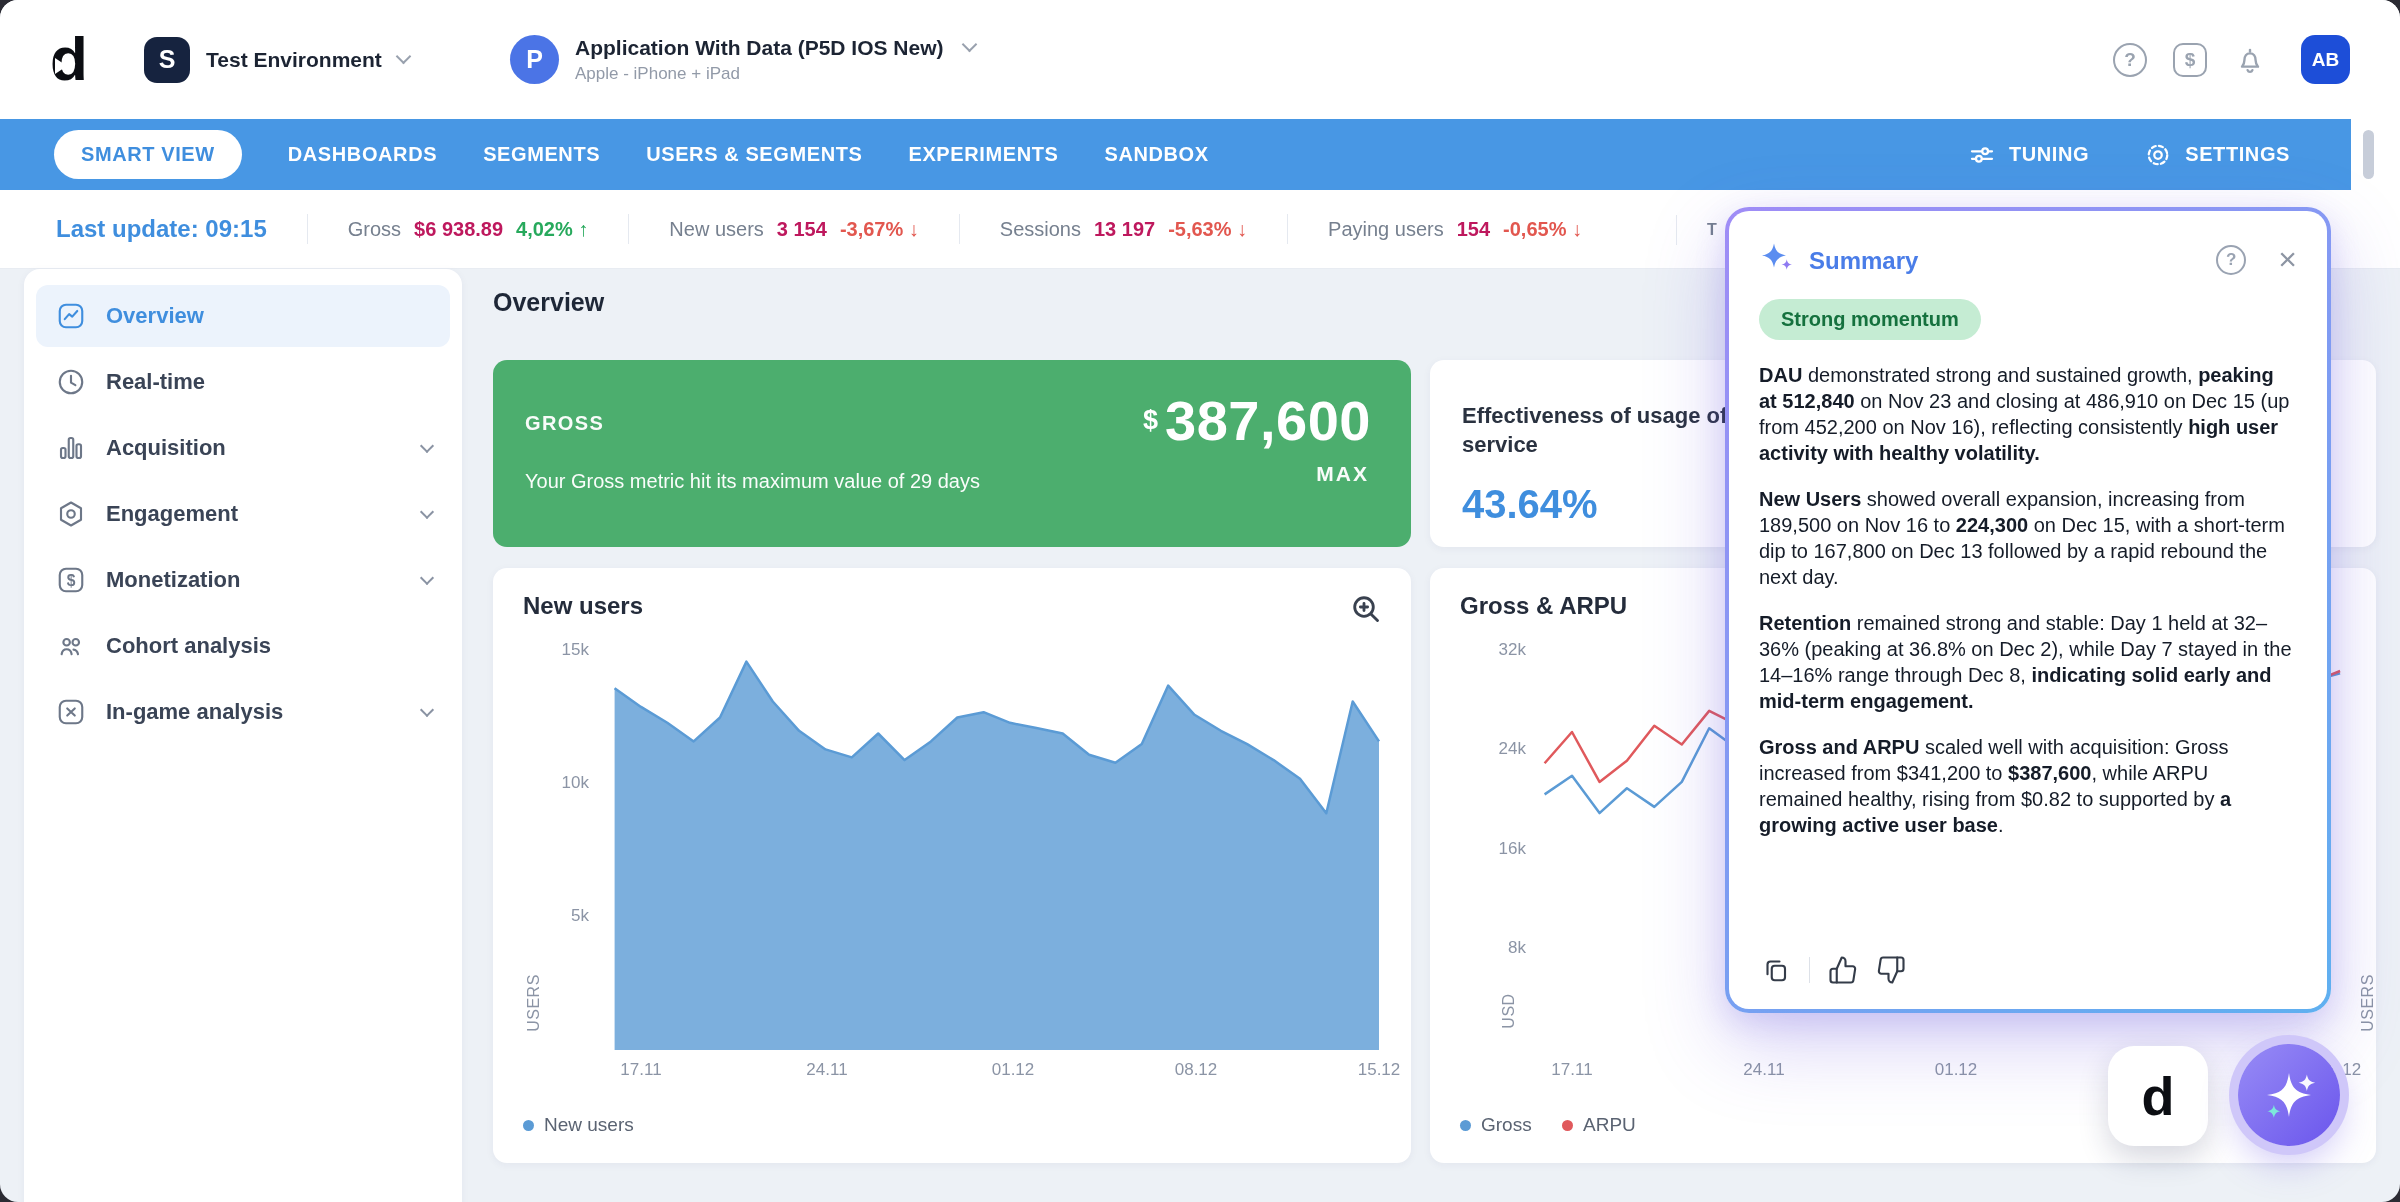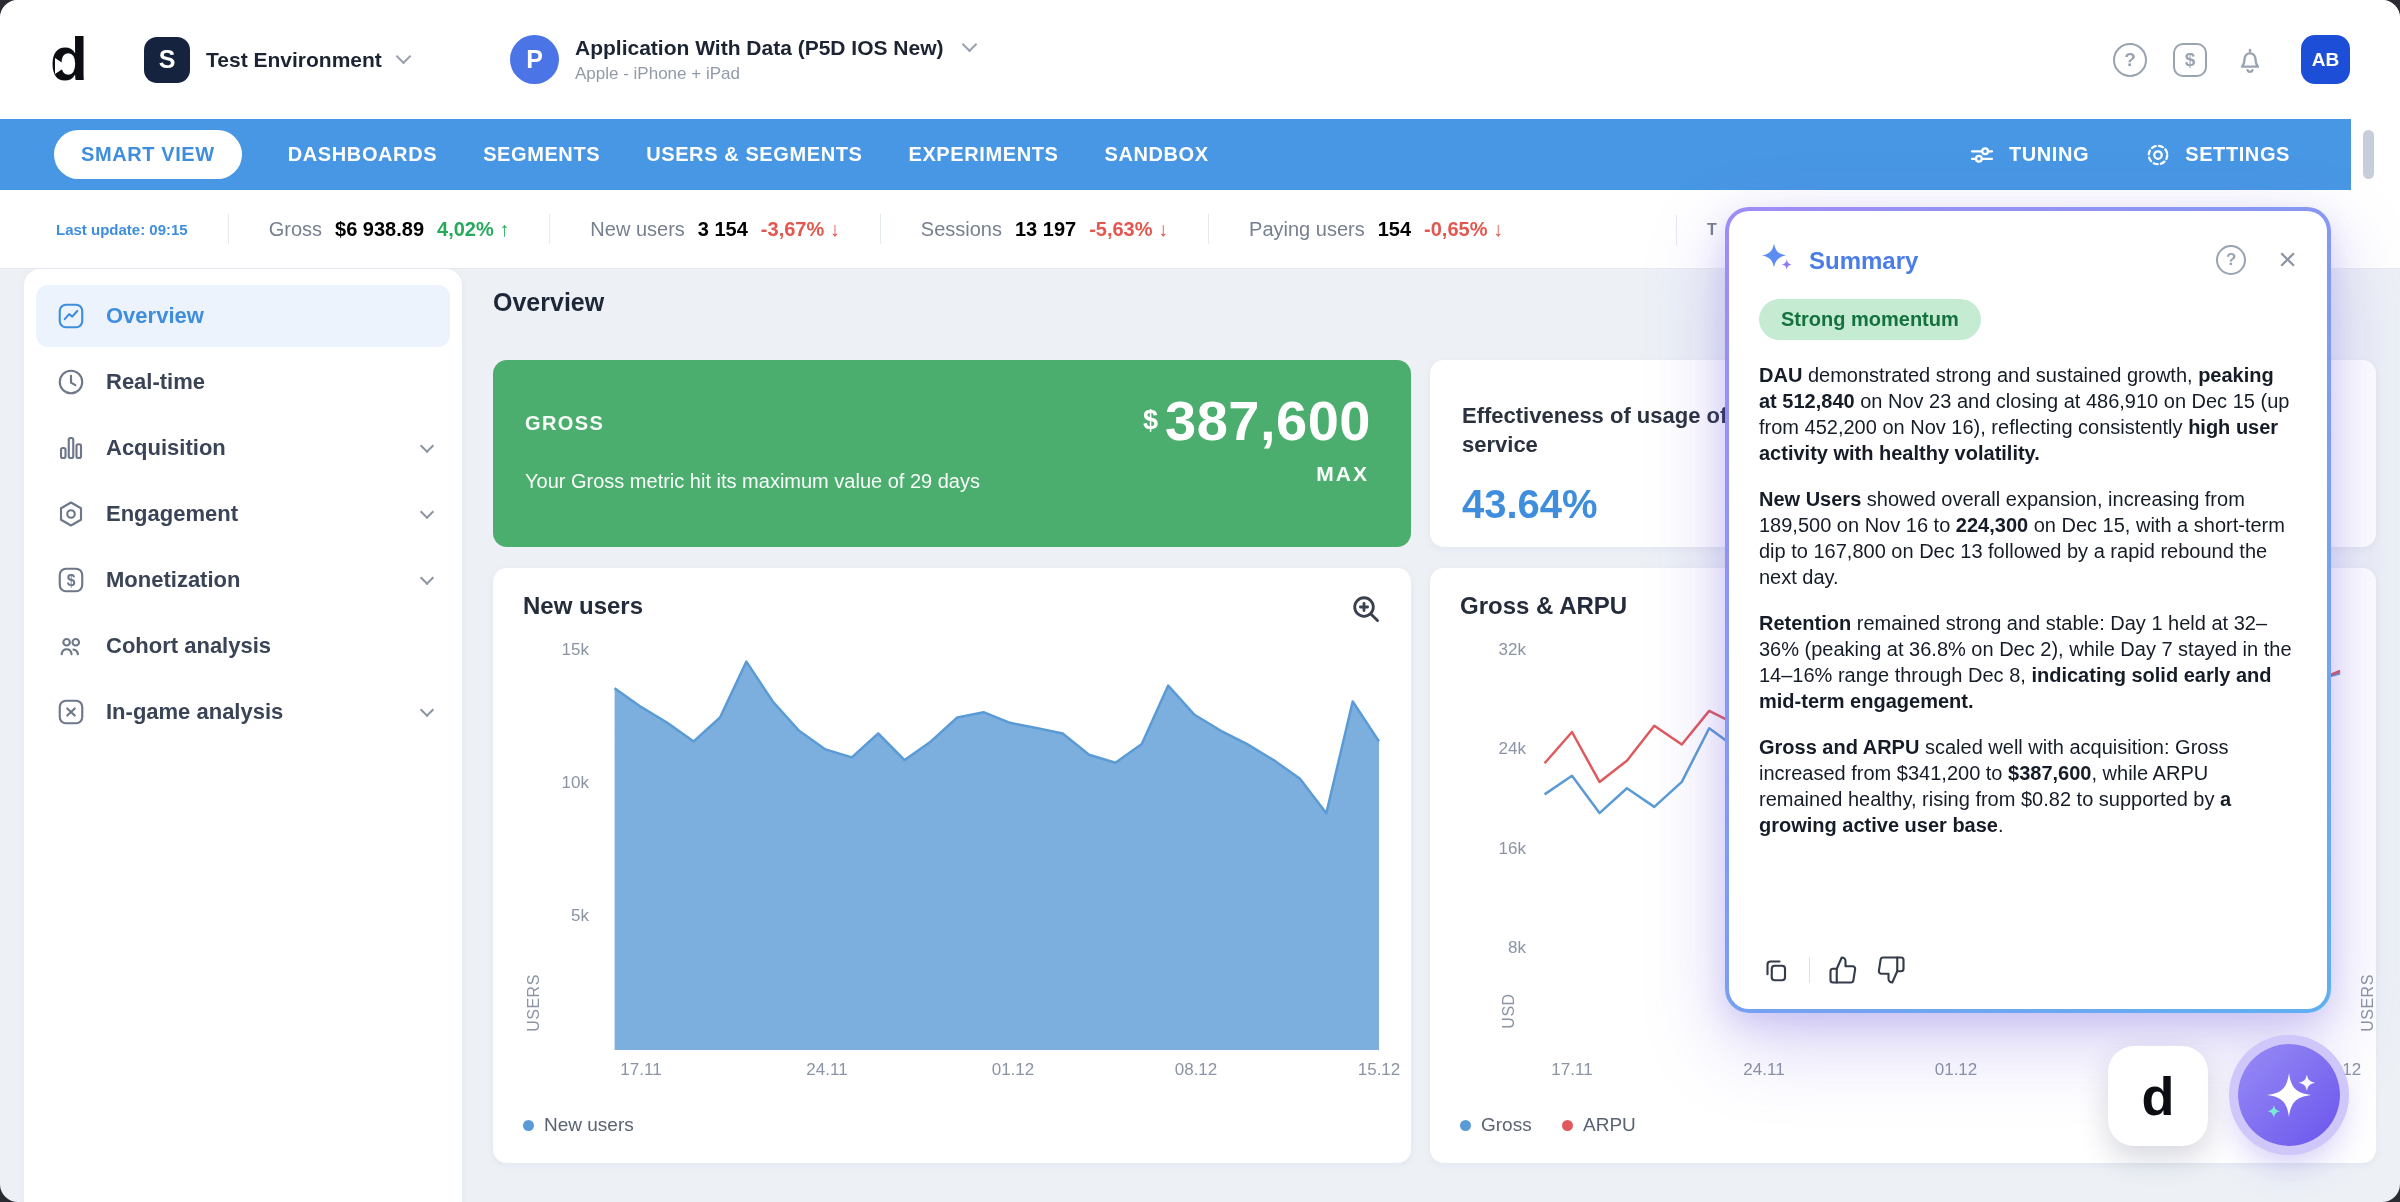--- a/index.html
+++ b/index.html
@@ -34,25 +34,25 @@
   .nav-pill { background:#fff; color:var(--accent,#3f8ede); border-radius:27px; padding:13px 27px; font-size:20px; font-weight:700; letter-spacing:.6px; cursor:pointer; white-space:nowrap; }
   .nav-link { color:#fff; font-size:20px; font-weight:600; letter-spacing:.6px; cursor:pointer; white-space:nowrap; }
   .nav-right { margin-left:auto; display:flex; gap:54px; padding-right:110px; align-items:center; }
   .nav-tool { display:flex; align-items:center; gap:12px; color:#fff; font-size:20px; font-weight:600; letter-spacing:.6px; cursor:pointer; }
   .nav-tool svg { width:30px; height:30px; fill:none; stroke:#fff; stroke-width:1.8; stroke-linecap:round; }
   .scroll-gutter { position:absolute; right:0; top:119px; width:49px; height:71px; background:#fff; z-index:20; }
   .scroll-thumb { position:absolute; left:12px; top:11px; width:11px; height:49px; border-radius:6px; background:#c7cdd9; cursor:pointer; }
 
   
   .statsbar { position:absolute; top:190px; left:0; width:100%; height:79px; background:#fff; display:flex; align-items:center; padding-left:56px; gap:40px; border-bottom:1px solid #e8ecf2; }
-  .last-update { color:var(--accent,#3f8ede); font-size:15px; font-weight:600; white-space:nowrap; }
+  .last-update { color:var(--accent,#3f8ede); font-size:24px; font-weight:600; white-space:nowrap; }
   .vdiv { width:1px; height:30px; background:#e5e9f0; flex:none; }
   .metric { display:flex; align-items:center; gap:13px; font-size:20px; white-space:nowrap; }
   .m-label { color:#76808f; font-weight:500; }
-  .m-value { color:#000000; font-weight:700; }
+  .m-value { color:#be185d; font-weight:700; }
   .m-change { font-weight:600; }
   .up { color:var(--positive,#27a95c); }
   .down { color:var(--negative,#e2574f); }
   .cutoff-wrap { position:absolute; left:1676px; top:0; height:79px; display:flex; align-items:center; gap:30px; }
   .cutoff-wrap .m-label { font-weight:600; }
 
   
   .sidebar { position:absolute; left:24px; top:269px; width:438px; height:950px; background:#fff; border-radius:16px; padding:16px 12px; box-shadow:0 2px 8px rgba(30,45,90,.05); }
   .side-item { display:flex; align-items:center; height:62px; border-radius:12px; padding:0 18px; gap:18px; margin-bottom:4px; font-size:22px; font-weight:600; color:#3a4456; cursor:pointer; }
   .side-item.active { background:#ecf3fc; color:var(--accent,#3f8ede); }

